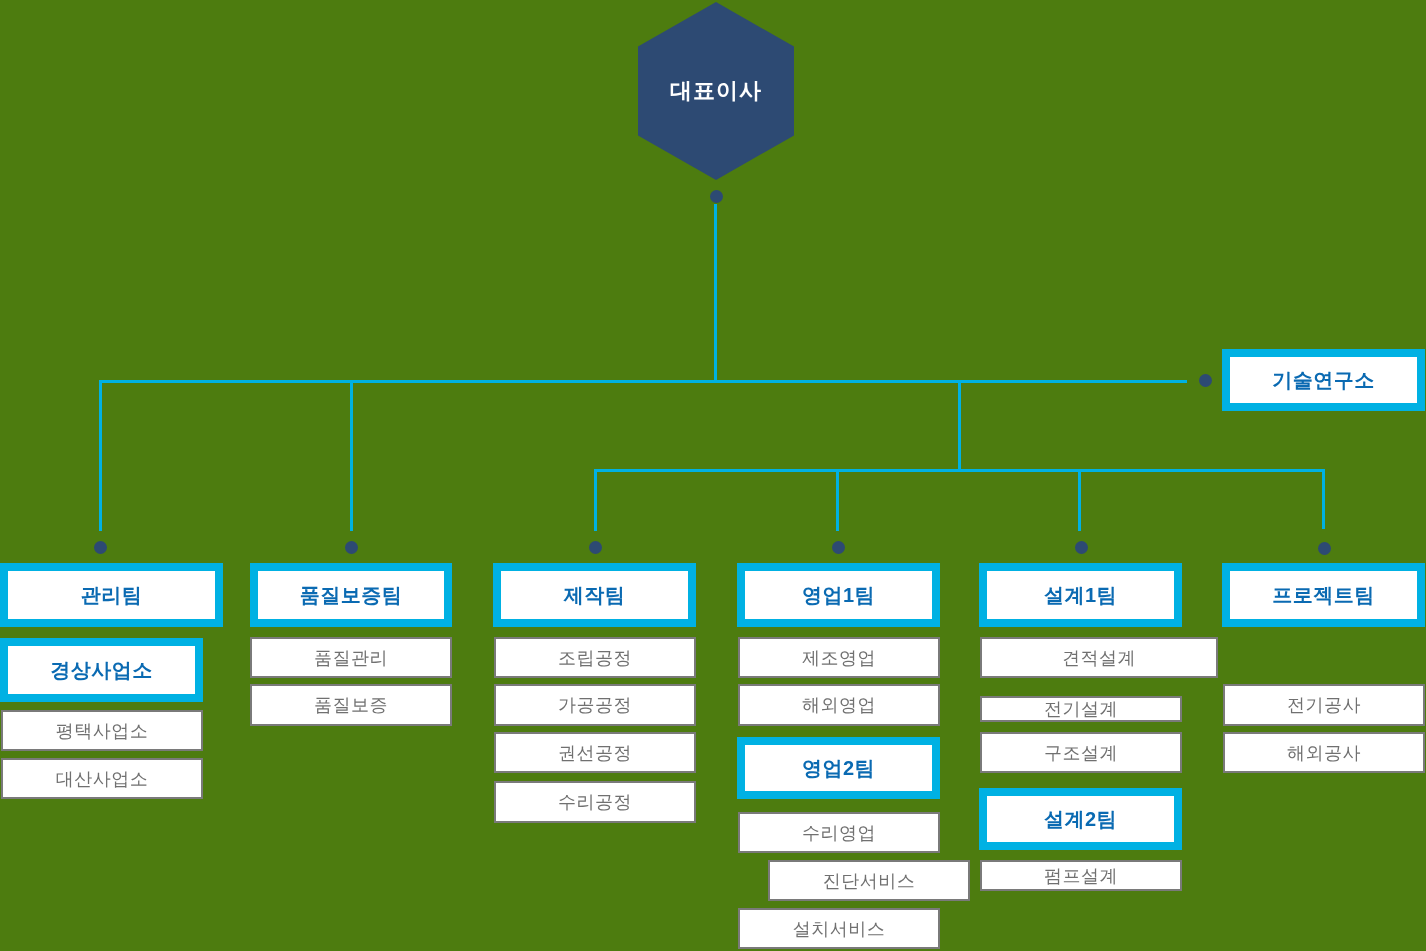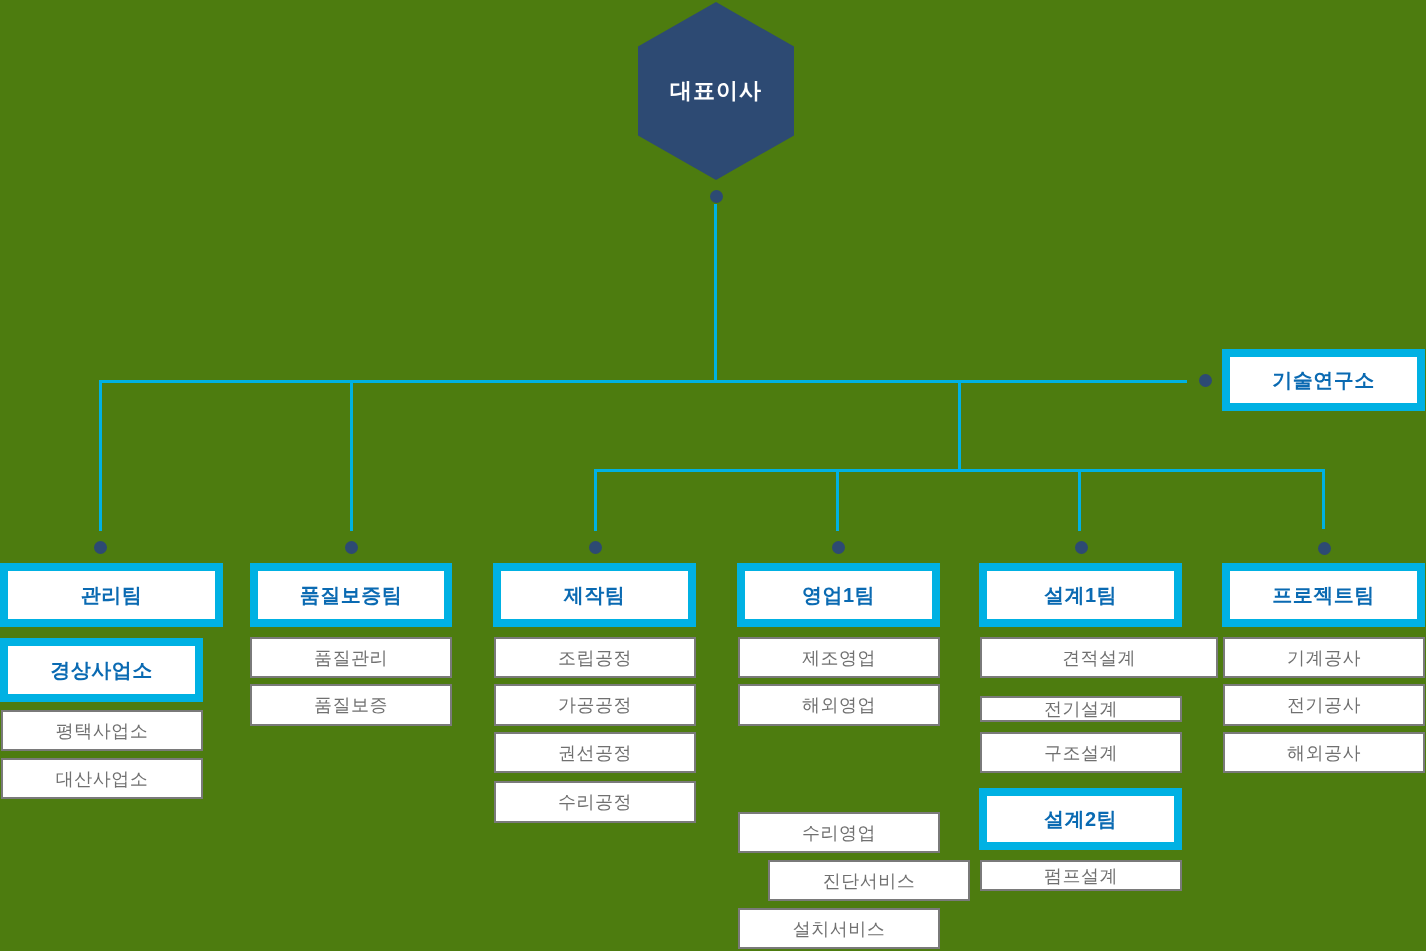--- a/index.html
+++ b/index.html
@@ -111,20 +111,23 @@
 
   <div class="box hl" style="left:737px;top:563px;width:203px;height:64px">
     <span>영업1팀</span>
   </div>
   <div class="box sub" style="left:738px;top:637px;width:202px;height:41px">
     <span>제조영업</span>
   </div>
   <div class="box sub" style="left:738px;top:684px;width:202px;height:42px">
     <span>해외영업</span>
   </div>
+  <div class="box hl" style="left:737px;top:737px;width:203px;height:62px">
+    <span>영업2팀</span>
+  </div>
   <div class="box sub" style="left:738px;top:812px;width:202px;height:41px">
     <span>수리영업</span>
   </div>
   <div class="box sub" style="left:768px;top:860px;width:202px;height:41px">
     <span>진단서비스</span>
   </div>
   <div class="box sub" style="left:738px;top:908px;width:202px;height:41px">
     <span>설치서비스</span>
   </div>
 
@@ -143,23 +146,20 @@
   <div class="box hl" style="left:979px;top:788px;width:203px;height:62px">
     <span>설계2팀</span>
   </div>
   <div class="box sub" style="left:980px;top:860px;width:202px;height:31px">
     <span>펌프설계</span>
   </div>
 
   <div class="box hl" style="left:1222px;top:563px;width:203px;height:64px">
     <span>프로젝트팀</span>
   </div>
-  <div class="box sub" style="left:1223px;top:637px;width:202px;height:41px">
-    <span>기계공사</span>
-  </div>
   <div class="box sub" style="left:1223px;top:684px;width:202px;height:42px">
     <span>전기공사</span>
   </div>
   <div class="box sub" style="left:1223px;top:732px;width:202px;height:41px">
     <span>해외공사</span>
   </div>
 
 </div>
 
 </body></html>

